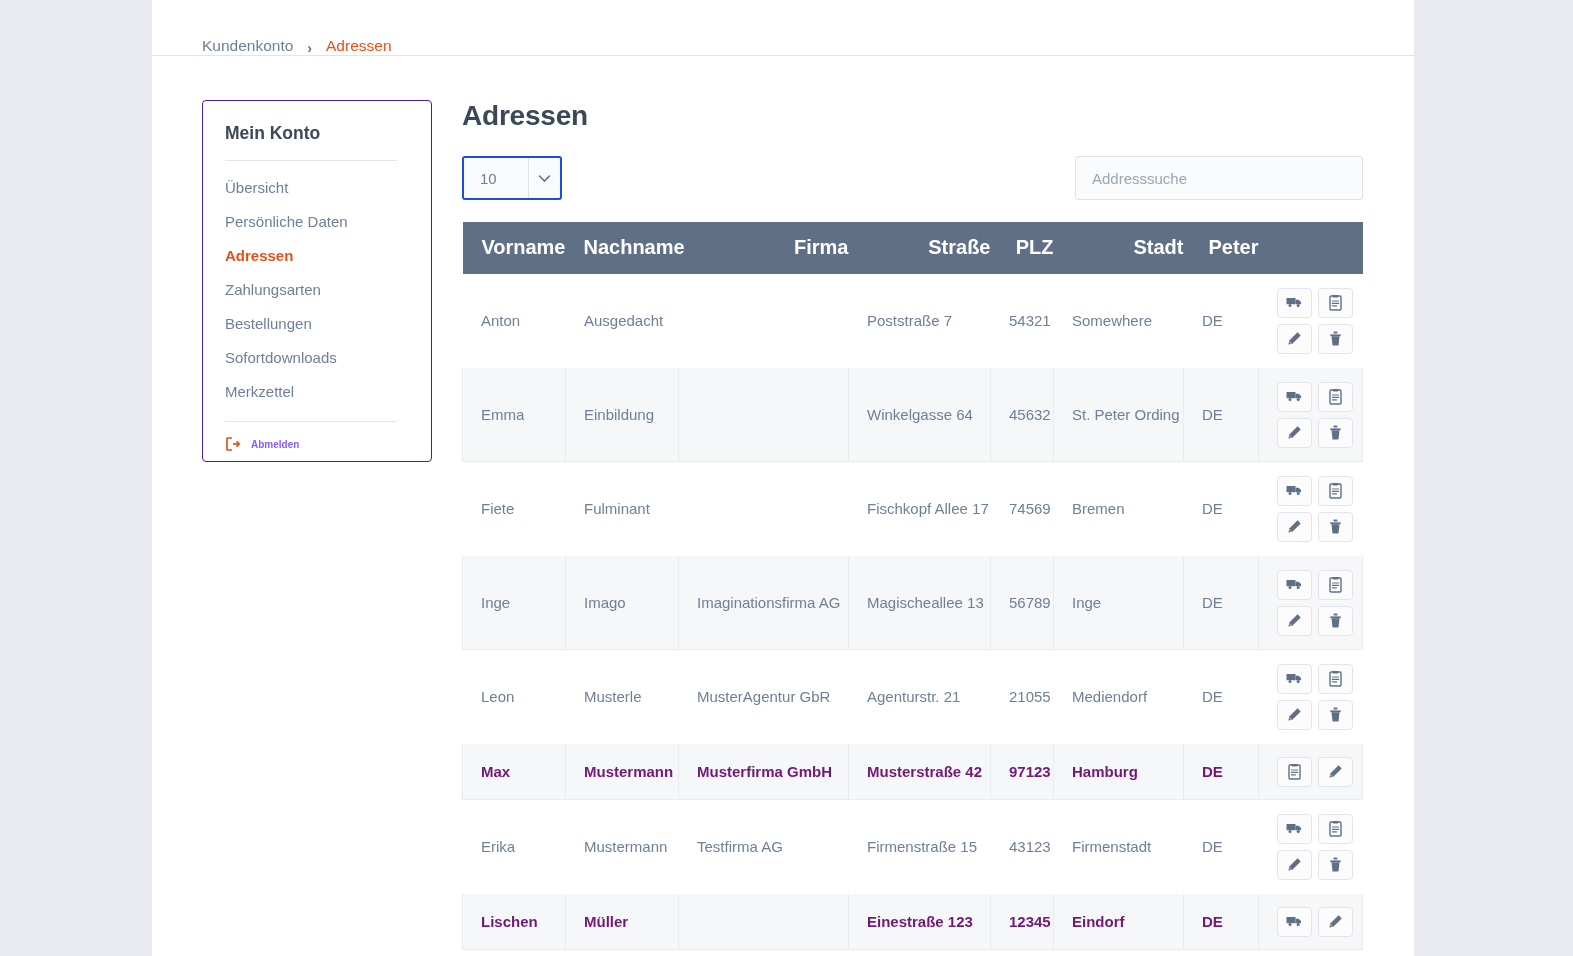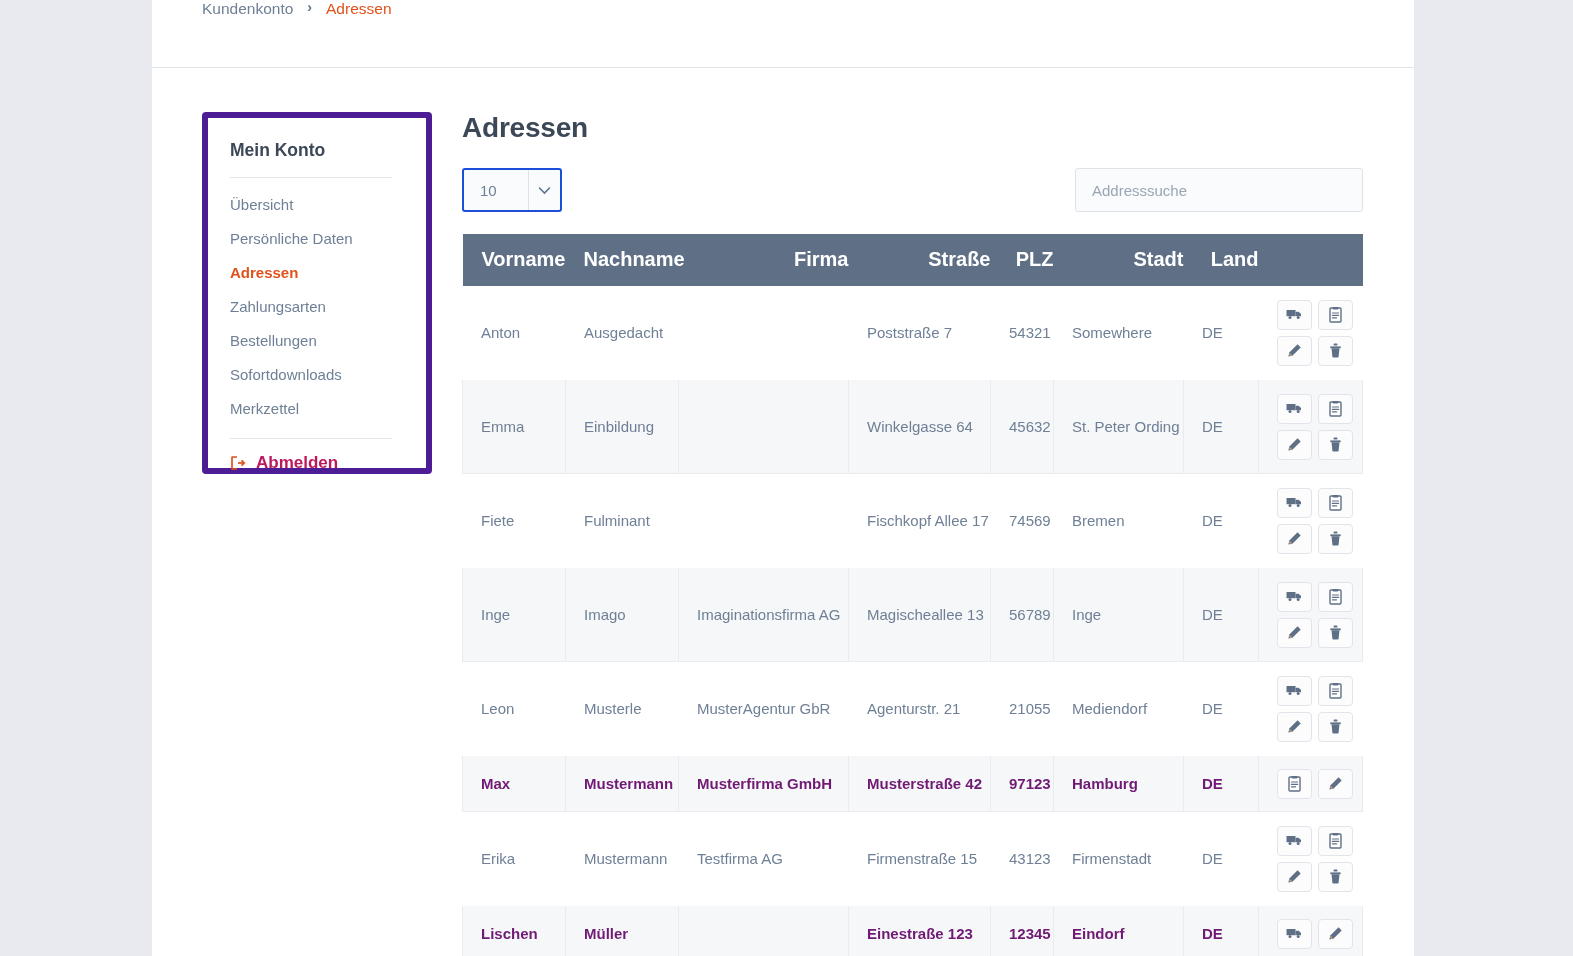--- a/index.html
+++ b/index.html
@@ -9,43 +9,43 @@
     font-family: "Liberation Sans", sans-serif;
     overflow: hidden;
   }
   .page {
     position: absolute; left: 152px; top: 0;
     width: 1262px; height: 956px;
     background: #ffffff;
   }
   
   .breadcrumb {
-    height: 68px;
+    height: 56px;
     border-bottom: 1px solid #e2e4ea;
-    display: flex; align-items: flex-start;
+    display: flex; align-items: flex-end;
     padding-left: 50px;
     font-size: 15.5px;
   }
   .bc-link { color: #6f8096; text-decoration: none; }
   .bc-sep {
     color: #5c7591; margin: 0 14px; font-size: 14px;
     font-weight: 600; line-height: 1;
   }
   .bc-current { color: #e0521c; }
 
   
   .body-wrap {
     display: flex;
     padding: 44px 0 0 50px;
   }
 
   
   .sidebar {
     width: 230px; flex: 0 0 230px;
-    border: 6px solid #4c1d95;
+    border: 1px solid #4c1d95;
     border-radius: 4px;
     background: #fff;
     padding: 22px 12px 18px 0;
     height: 362px;
   }
   .sb-title {
     font-size: 17.5px; font-weight: bold; color: #3c4858;
     padding: 0 22px 16px 22px;
   }
   .sb-hr { height: 1px; background: #e2e4ea; margin: 0 22px 10px 22px; }
@@ -55,22 +55,22 @@
     font-size: 15px;
     color: #6f8096;
     text-decoration: none;
     line-height: 20px;
   }
   .sb-item.active { color: #e0521c; font-weight: bold; }
   .sb-hr2 { height: 1px; background: #e2e4ea; margin: 12px 22px 10px 22px; }
   .sb-logout {
     display: flex; align-items: center; gap: 10px;
     padding: 4px 22px;
-    font-size: 17px; font-weight: bold;
-    color: #be185d; text-decoration: none;
+    font-size: 10px; font-weight: bold;
+    color: #8b5cf6; text-decoration: none;
   }
   .logout-ico { width: 16px; height: 16px; display: block; }
 
   
   .main { flex: 1; padding-left: 30px; padding-right: 54px; }
   .page-title {
     font-size: 28px; font-weight: bold; color: #3c4858;
     letter-spacing: -0.2px;
     margin-bottom: 24px;
   }
@@ -209,21 +209,21 @@
 
       <table class="addr">
         <thead>
           <tr>
             <th style="width:103px">Vorname</th>
             <th style="width:113px">Nachname</th>
             <th style="width:170px">Firma</th>
             <th style="width:142px">Straße</th>
             <th style="width:63px">PLZ</th>
             <th style="width:130px">Stadt</th>
-            <th style="width:75px">Land</th>
+            <th style="width:75px">Peter</th>
             <th style="width:104px"></th>
           </tr>
         </thead>
         <tbody id="addr-body">
             <tr class="">
               <td class="c-vorname">Anton</td>
               <td class="c-nachname">Ausgedacht</td>
               <td class="c-firma"></td>
               <td class="c-strasse">Poststraße 7</td>
               <td class="c-plz">54321</td>

